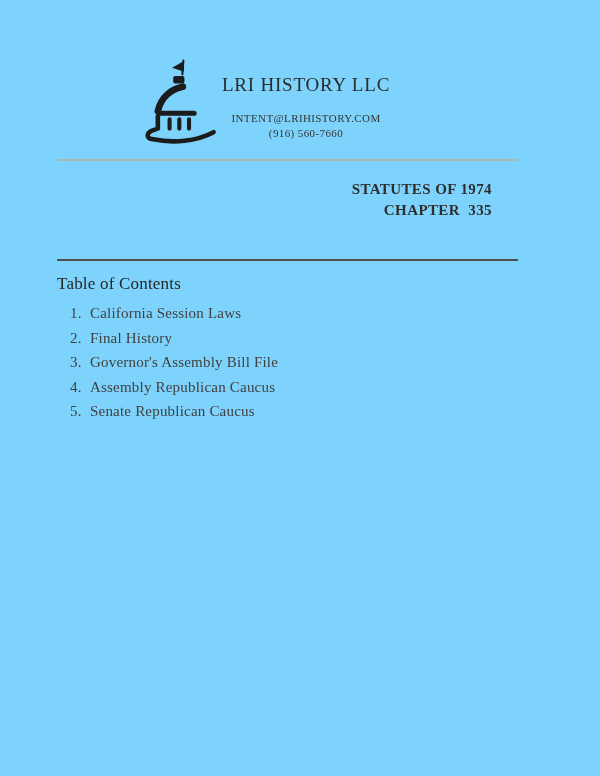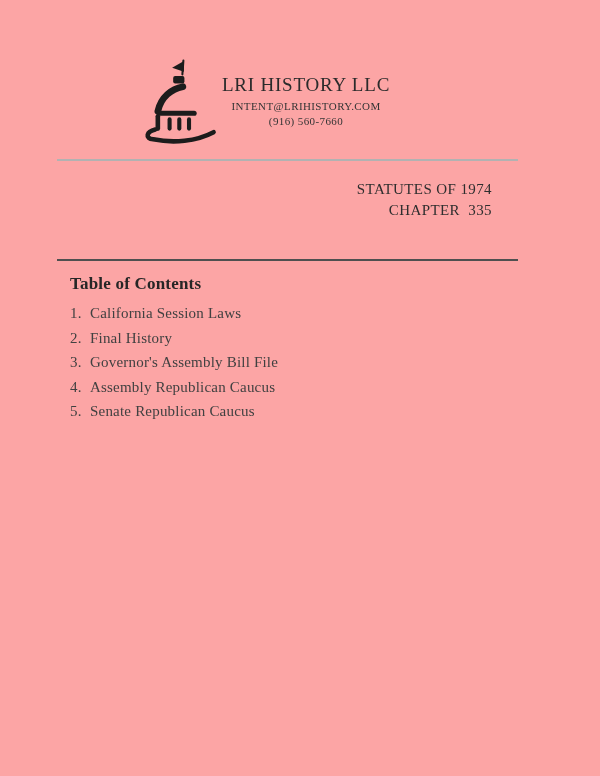--- a/index.html
+++ b/index.html
@@ -1,21 +1,21 @@
 <!DOCTYPE html>
 <html><head>
 <meta charset="utf-8">
 <style>
   html, body { margin: 0; padding: 0; background: #e8e8e8; }
   .page {
     position: relative;
     width: 600px;
     height: 776px;
     margin: 0 auto;
-    background: #fca5a5;
+    background: #7dd3fc;
     font-family: "Liberation Serif", serif;
     color: #2f2f2f;
     overflow: hidden;
   }
 
   
   .logo {
     position: absolute;
     left: 140px;
     top: 57px;
@@ -36,21 +36,21 @@
     color: #2b2b2b;
     white-space: nowrap;
   }
   .contact-line {
     font-size: 11px;
     line-height: 14.5px;
     letter-spacing: 0.4px;
     color: #343434;
     white-space: nowrap;
   }
-  .contact-line.first { margin-top: 4px; }
+  .contact-line.first { margin-top: 16px; }
 
   
   .rule {
     position: absolute;
     left: 57px;
     width: 461px;
     border: none;
     margin: 0;
     padding: 0;
   }
@@ -59,37 +59,36 @@
 
   
   .case-info {
     position: absolute;
     top: 179px;
     right: 108px;
     text-align: right;
   }
   .case-line {
     font-size: 15px;
-    font-weight: normal;
+    font-weight: bold;
     line-height: 21px;
     letter-spacing: 0.4px;
     color: #2e2e2e;
     white-space: pre; 
   }
 
   
   .toc-heading {
     position: absolute;
     left: 57px;
     top: 274px;
     font-size: 17px;
-    font-weight: bold;
+    font-weight: normal;
     letter-spacing: 0.2px;
     color: #262626;
-    margin-left: 13px;
   }
   .toc-list {
     position: absolute;
     left: 70px;
     top: 306px;
     width: 320px;
   }
   .toc-item {
     display: flex;
     margin-bottom: 10px;

